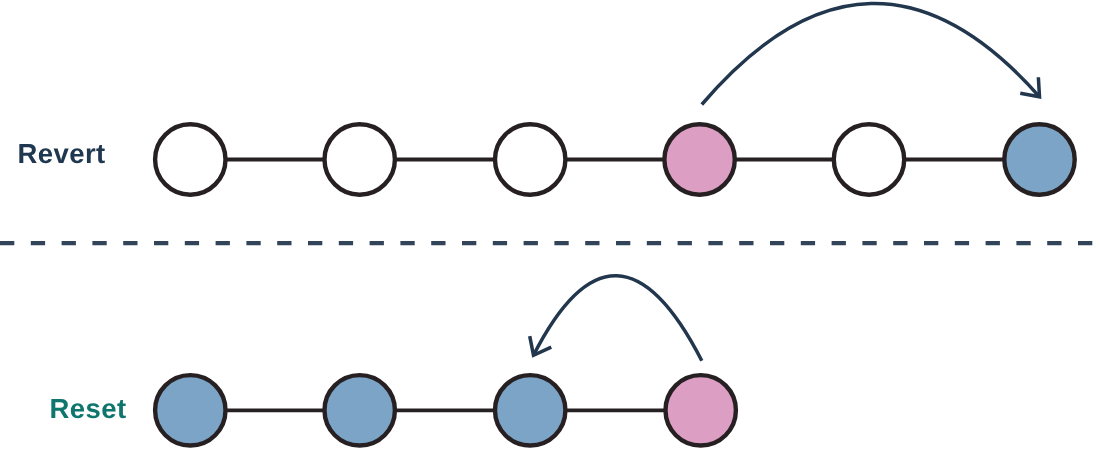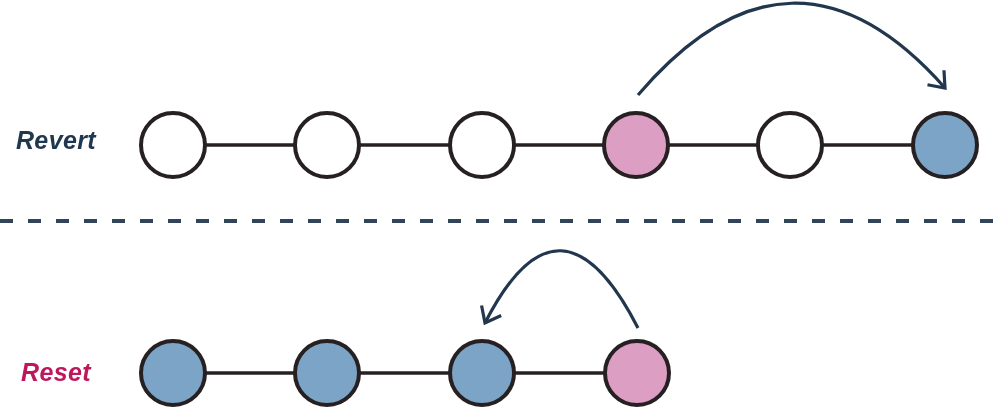--- a/index.html
+++ b/index.html
@@ -15,35 +15,34 @@
     background: #ffffff;
   }
   .row-label {
     position: absolute;
     left: 0; width: 112px; height: 26px;
     line-height: 26px;
     text-align: center;
     font-size: 25px;
     font-weight: 700;
     letter-spacing: 0.4px;
-    font-style: italic;
   }
   #revert-label { top: 127px; }
   #reset-label  { top: 359px; }
   svg.diagram-canvas {
     position: absolute;
     left: 0; top: 0;
   }
 </style>
 </head>
 <body style="background: rgb(255, 255, 255);">
 
 <div class="stage">
   <div class="row-label" id="revert-label" style="color: rgb(32, 56, 79);">Revert</div>
-  <div class="row-label" id="reset-label" style="color: #be185d;">Reset</div>
+  <div class="row-label" id="reset-label" style="color: #0f766e; margin-left: 24px;">Reset</div>
   <svg id="diagram" class="diagram-canvas" width="1000" height="410" viewBox="0 0 1000 410">
       <defs>
         <marker id="arrowhead" markerUnits="userSpaceOnUse" markerWidth="22" markerHeight="28" refX="17" refY="14" orient="auto">
           <path d="M 3 3 L 17 14 L 3 25" fill="none" stroke="#22374D" stroke-width="3.2" stroke-linecap="butt"></path>
         </marker>
       </defs>
       <line x1="0" y1="221" x2="1000" y2="221" stroke="#31445A" stroke-width="4" stroke-dasharray="13 15"></line>
       <line x1="173" y1="145" x2="945" y2="145" stroke="#272022" stroke-width="3.5"></line>
       <circle cx="173" cy="145" r="32" fill="#ffffff" stroke="#272022" stroke-width="4"></circle>
       <circle cx="327" cy="145" r="32" fill="#ffffff" stroke="#272022" stroke-width="4"></circle>

